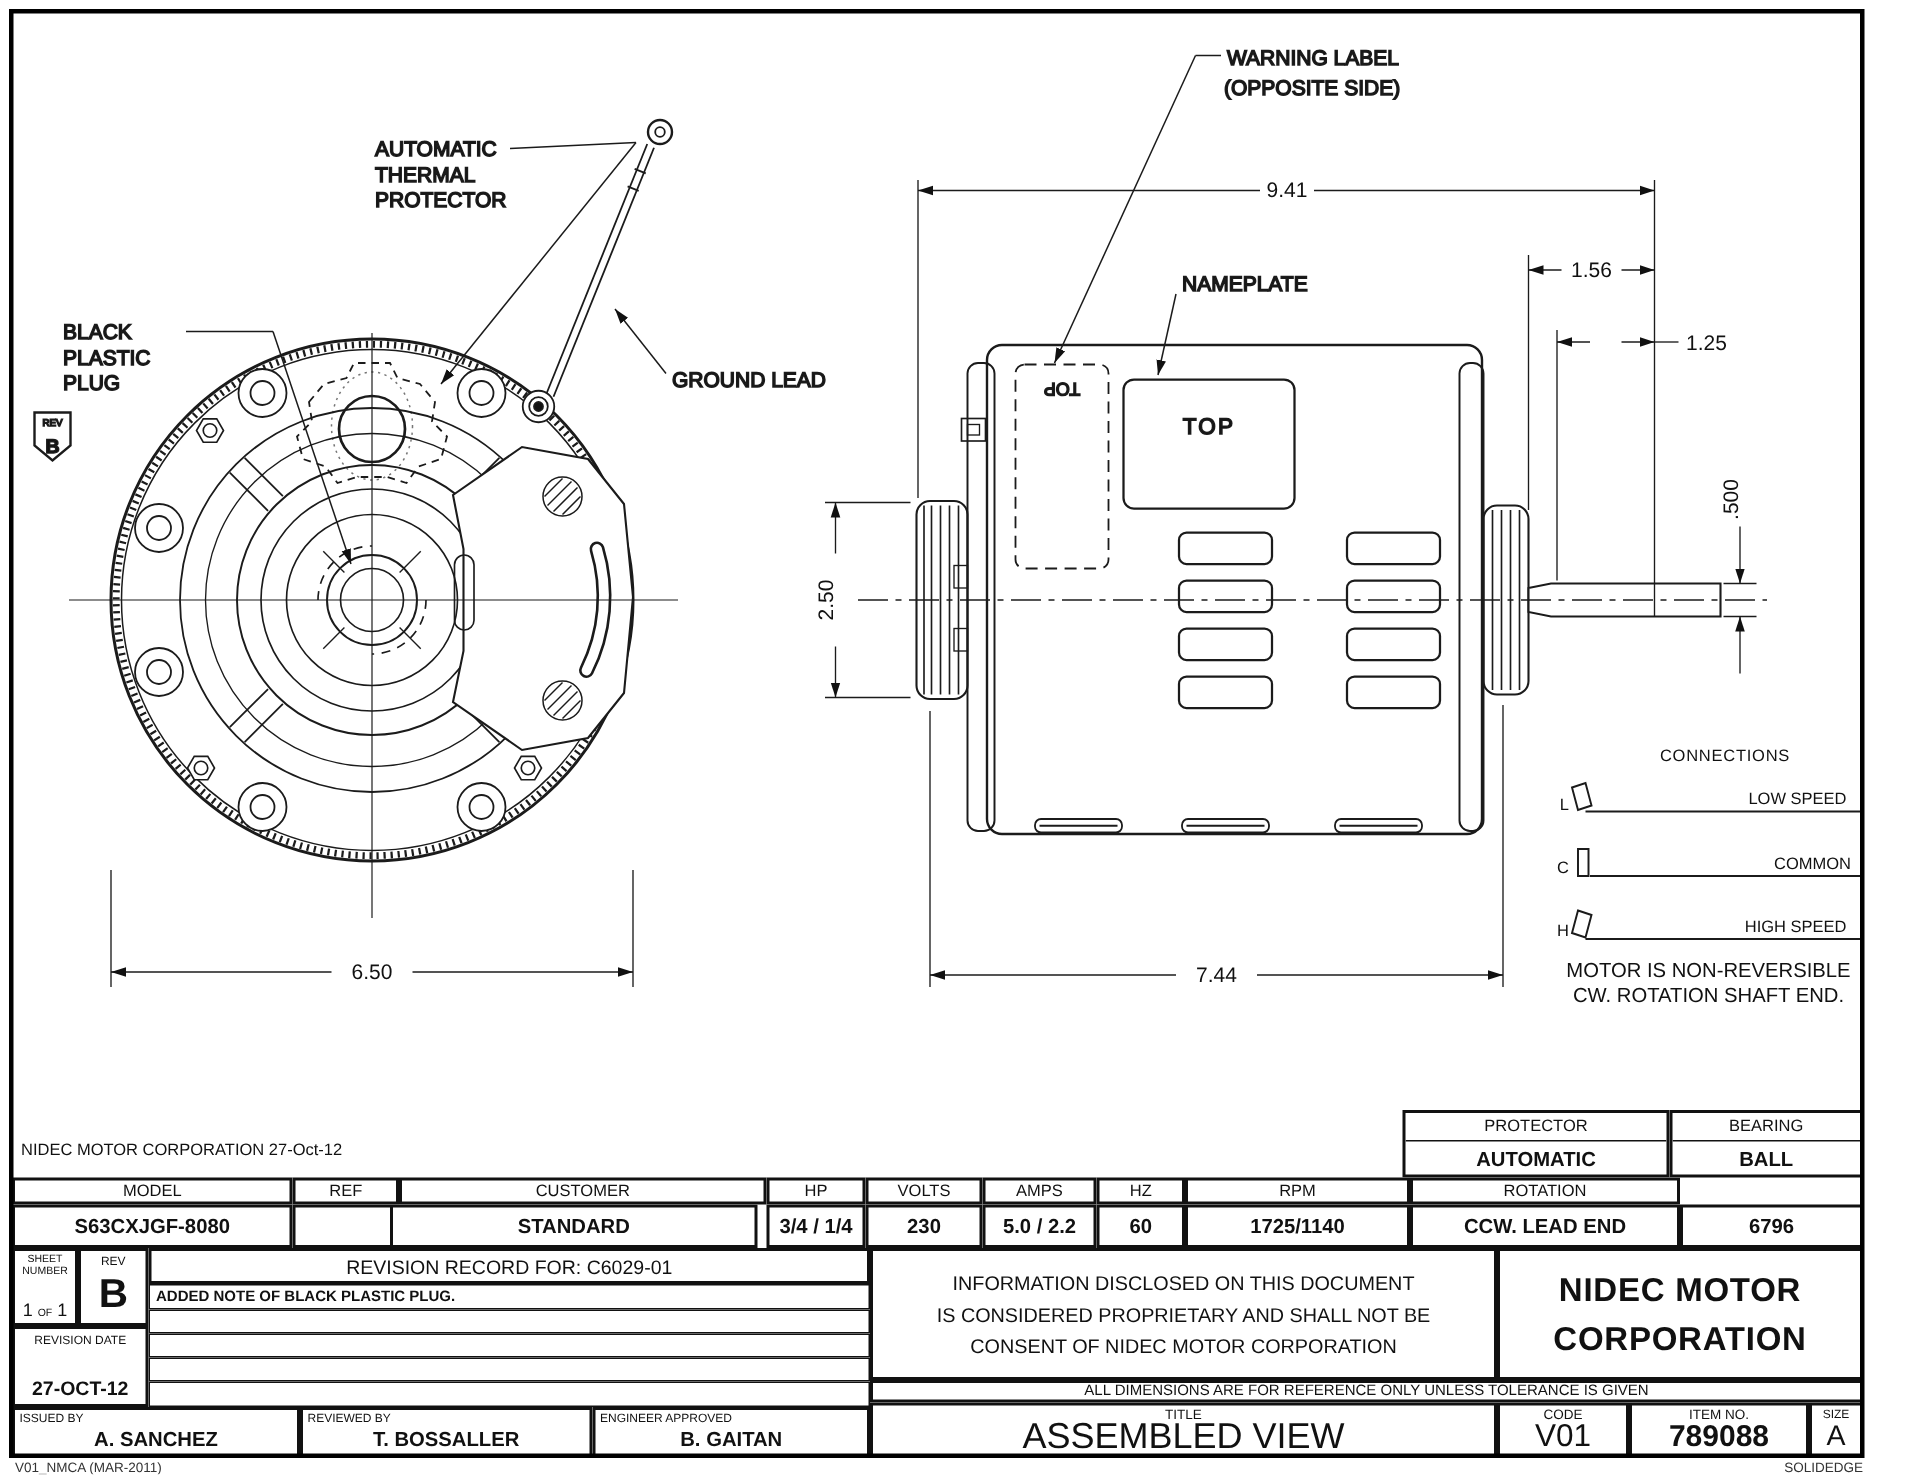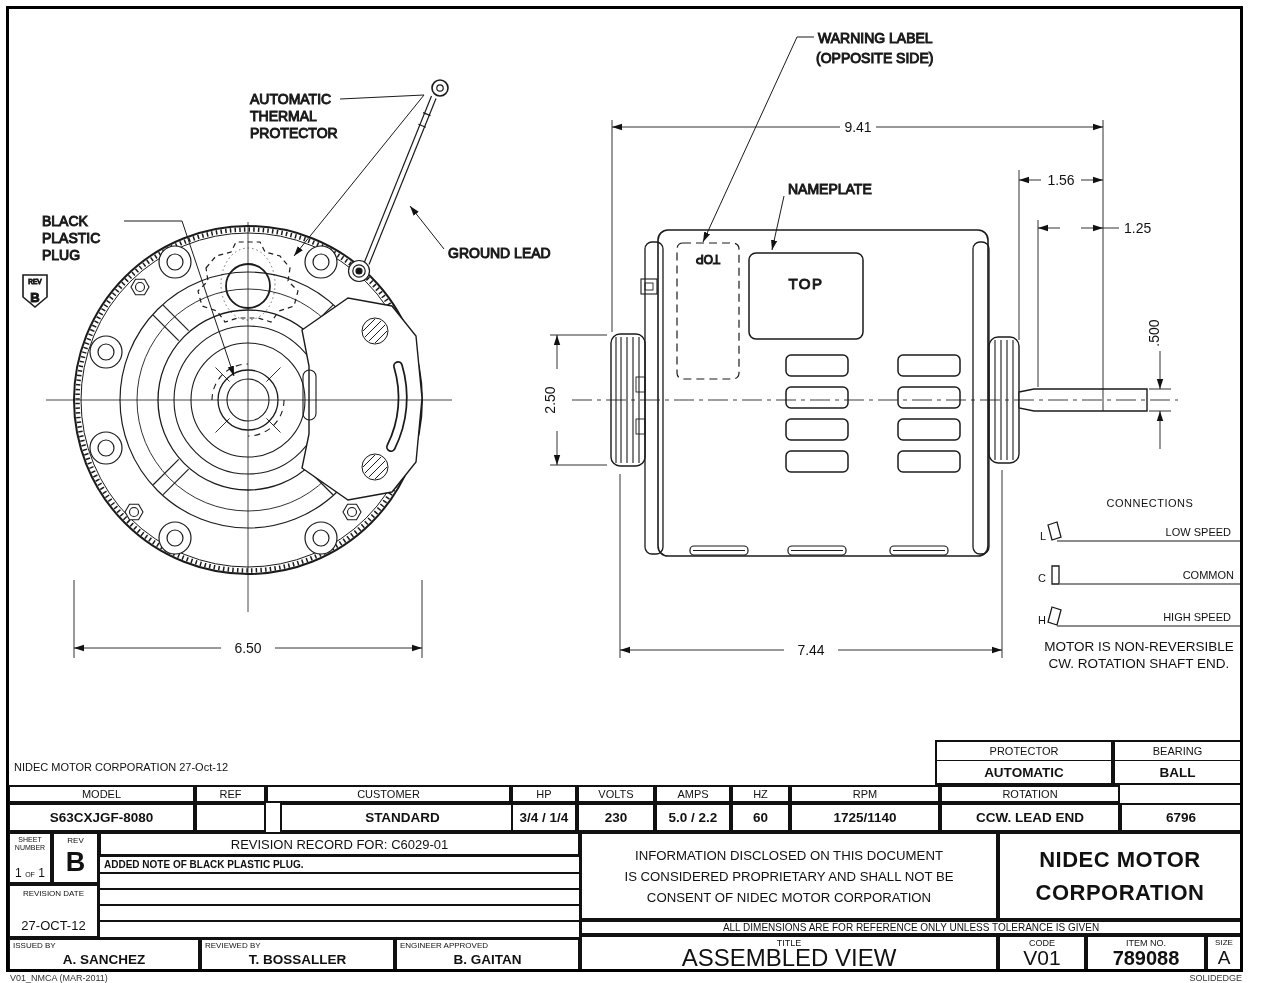--- a/index.html
+++ b/index.html
@@ -350,21 +350,21 @@
 <div class="cell" style="left:1120px;top:809px;width:122px;height:18px">
       <span>CUSTOMER PN</span>
     </div>
 
 <div class="cell v13" style="left:8px;top:803px;width:187px;height:29px">
       <span>S63CXJGF-8080</span>
     </div>
 <div class="cell v13" style="left:195px;top:803px;width:71px;height:29px">
       <span></span>
     </div>
-<div class="cell v13" style="left:280px;top:803px;width:245px;height:29px">
+<div class="cell v13" style="left:260px;top:803px;width:245px;height:29px">
       <span>STANDARD</span>
     </div>
 <div class="cell v13" style="left:511px;top:803px;width:66px;height:29px">
       <span>3/4 / 1/4</span>
     </div>
 <div class="cell v13" style="left:577px;top:803px;width:78px;height:29px">
       <span>230</span>
     </div>
 <div class="cell v13" style="left:655px;top:803px;width:76px;height:29px">
       <span>5.0 / 2.2</span>
@@ -400,21 +400,21 @@
 </div>
 <div class="cell thin" style="left:99px;top:856px;width:481px;height:17px;justify-content:flex-start;padding-left:4px;font-size:10px;font-weight:bold">
   <span>ADDED NOTE OF BLACK PLASTIC PLUG.</span>
 </div>
 <div class="cell thin" style="left:99px;top:873px;width:481px;height:16px"></div>
 <div class="cell thin" style="left:99px;top:889px;width:481px;height:16px"></div>
 <div class="cell thin" style="left:99px;top:905px;width:481px;height:16px"></div>
 <div class="cell thin" style="left:99px;top:921px;width:481px;height:17px"></div>
 <div class="cell" style="left:8px;top:884px;width:91px;height:54px;flex-direction:column;justify-content:space-between;padding:3px 0">
   <div style="font-size:8px">REVISION DATE</div>
-  <div style="font-size:13px;font-weight:normal">27-OCT-12</div>
+  <div style="font-size:13px;font-weight:bold">27-OCT-12</div>
 </div>
 
 <div class="cell sig" style="left:8px;top:938px;width:192px;height:34px">
   <span class="lab">ISSUED BY</span>
   <span class="v13">A. SANCHEZ</span>
 </div>
 <div class="cell sig" style="left:200px;top:938px;width:195px;height:34px">
   <span class="lab">REVIEWED BY</span>
   <span class="v13">T. BOSSALLER</span>
 </div>

